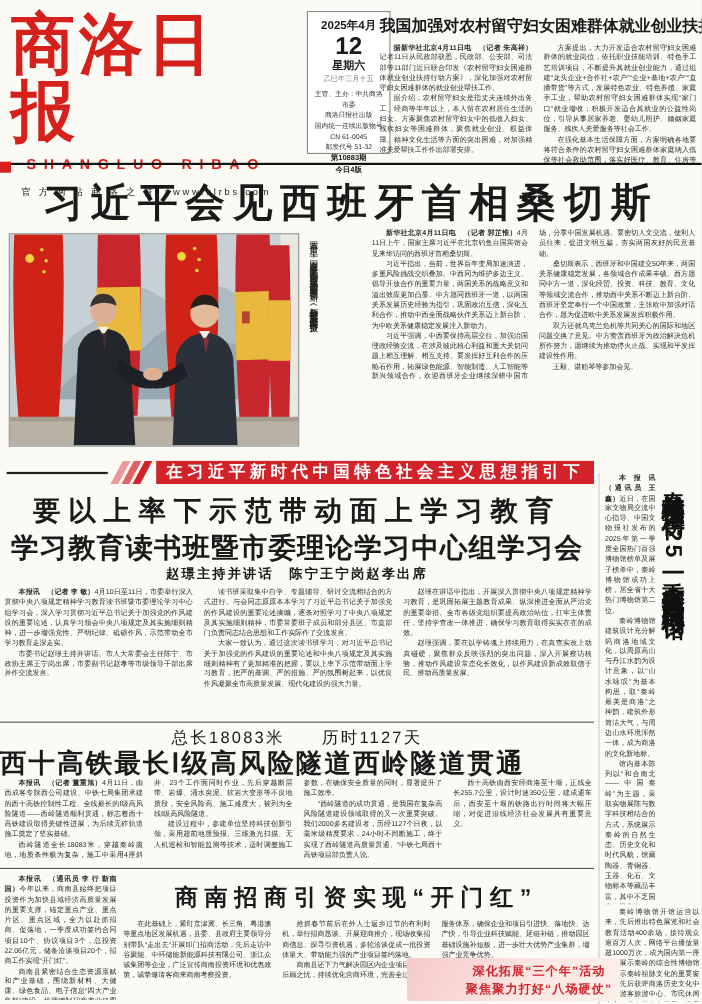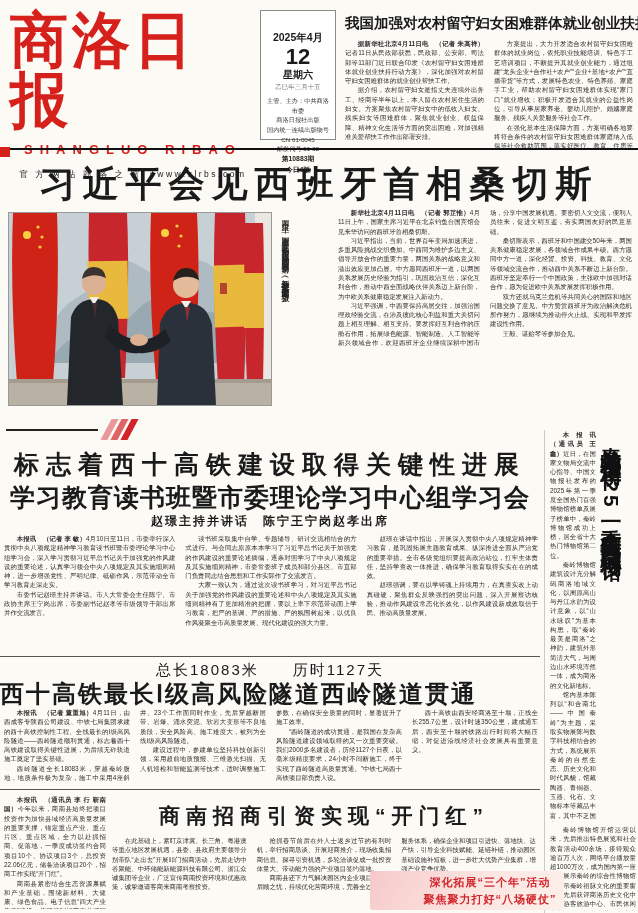--- a/index.html
+++ b/index.html
@@ -5,21 +5,21 @@
   html,body{margin:0;padding:0;background:#e8e6e1;}
   .page{position:relative;width:638px;height:913px;margin:0 auto;background:#fcfaf5;
         font-family:"Liberation Sans",sans-serif;color:#1a1a1a;overflow:hidden;}
   .abs{position:absolute;}
 
   
   .masthead-title{font-family:"DejaVu Serif",serif;font-weight:900;color:#d5201c;
     font-size:58px;letter-spacing:4px;line-height:1;transform:scaleY(1.05);}
   .masthead-pinyin{color:#d5201c;font-weight:bold;font-size:13px;letter-spacing:7px;text-align:center;}
   .masthead-site{color:#222;font-size:8.5px;letter-spacing:2.5px;text-align:center;}
-  .datebox{border:1px solid #8a8a8a;text-align:center;padding:20px 3px;box-sizing:border-box;background:#fff;}
+  .datebox{border:1px solid #8a8a8a;text-align:center;padding:5px 3px;box-sizing:border-box;background:#fff;margin-left:19px;}
   .datebox .ym{font-weight:bold;font-size:10.5px;}
   .datebox .day{font-weight:bold;font-size:22px;line-height:1.05;}
   .datebox .wd{font-weight:bold;font-size:10px;margin-bottom:1px;}
   .datebox .lunar{font-size:6.5px;color:#777;margin-bottom:4px;}
   .datebox .sm{font-size:6.2px;color:#333;line-height:1.55;}
   .datebox .bd{font-size:6.8px;font-weight:bold;line-height:1.6;}
   .header-rule{left:0;top:148px;width:638px;height:2px;background:#111;}
   .corner-red{left:0;top:147px;width:10px;height:10px;background:#d5201c;}
 
   
@@ -165,22 +165,23 @@
 
   <div class="abs body-text cols2" style="left:338px;top:208px;width:294px;height:200px;">
     <p class="para"><b class="dl">新华社北京4月11日电　（记者 郭芷惟）</b><span>4月11日上午，国家主席习近平在北京钓鱼台国宾馆会见来华访问的西班牙首相桑切斯。</span></p>
     <span><p class="para">习近平指出，当前，世界百年变局加速演进，多重风险挑战交织叠加。中西同为维护多边主义、倡导开放合作的重要力量，两国关系的战略意义和溢出效应更加凸显。中方愿同西班牙一道，以两国关系发展历史经验为指引，巩固政治互信，深化互利合作，推动中西全面战略伙伴关系迈上新台阶，为中欧关系健康稳定发展注入新动力。</p><p class="para">习近平强调，中西要保持高层交往，加强治国理政经验交流，在涉及彼此核心利益和重大关切问题上相互理解、相互支持。要发挥好互利合作的压舱石作用，拓展绿色能源、智能制造、人工智能等新兴领域合作，欢迎西班牙企业继续深耕中国市场，分享中国发展机遇。要密切人文交流，便利人员往来，促进文明互鉴，夯实两国友好的民意基础。</p><p class="para">桑切斯表示，西班牙和中国建交50年来，两国关系健康稳定发展，各领域合作成果丰硕。西方愿同中方一道，深化经贸、投资、科技、教育、文化等领域交流合作，推动西中关系不断迈上新台阶。西班牙坚定奉行一个中国政策，主张欧中加强对话合作，愿为促进欧中关系发展发挥积极作用。</p><p class="para">双方还就乌克兰危机等共同关心的国际和地区问题交换了意见。中方赞赏西班牙为政治解决危机所作努力，愿继续为推动停火止战、实现和平发挥建设性作用。</p><p class="para">王毅、谌贻琴等参加会见。</p></span>
   </div>
 
   <div class="abs banner-line" style="left:6px;top:429px;width:92px;"></div>
   <div class="abs" style="left:106px;top:419px;">
     <span class="banner-slash" style="opacity:.45;"></span><span class="banner-slash" style="opacity:.7;"></span><span class="banner-slash"></span>
   </div>
-
-  <div class="abs sw-h1" style="left:0;top:448px;">标志着西十高铁建设取得关键性进展</div>
+  <div class="abs banner-bar" style="left:142px;top:419px;width:398px;">在习近平新时代中国特色社会主义思想指引下</div>
+
+  <div class="abs sw-h1" style="left:0;top:448px;">要以上率下示范带动面上学习教育</div>
   <div class="abs sw-h2" style="left:0;top:481px;">学习教育读书班暨市委理论学习中心组学习会</div>
   <div class="abs sw-by" style="left:0;top:513px;">赵璟主持并讲话　陈宁王宁岗赵孝出席</div>
 
   <div class="abs body-text cols3" style="left:4px;top:534px;width:534px;height:118px;">
     <p class="para"><b class="dl">本报讯　（记者 李 敏）</b><span>4月10日至11日，市委举行深入贯彻中央八项规定精神学习教育读书班暨市委理论学习中心组学习会，深入学习贯彻习近平总书记关于加强党的作风建设的重要论述，认真学习领会中央八项规定及其实施细则精神，进一步增强党性、严明纪律、砥砺作风，示范带动全市学习教育走深走实。</span></p>
     <span><p class="para">市委书记赵璟主持并讲话。市人大常委会主任陈宁、市政协主席王宁岗出席，市委副书记赵孝等市级领导干部出席并作交流发言。</p><p class="para">读书班采取集中自学、专题辅导、研讨交流相结合的方式进行。与会同志原原本本学习了习近平总书记关于加强党的作风建设的重要论述摘编，逐条对照学习了中央八项规定及其实施细则精神，市委常委班子成员和部分县区、市直部门负责同志结合思想和工作实际作了交流发言。</p><p class="para">大家一致认为，通过这次读书班学习，对习近平总书记关于加强党的作风建设的重要论述和中央八项规定及其实施细则精神有了更加精准的把握，要以上率下示范带动面上学习教育，把严的基调、严的措施、严的氛围树起来，以优良作风凝聚全市高质量发展、现代化建设的强大力量。</p><p class="para">赵璟在讲话中指出，开展深入贯彻中央八项规定精神学习教育，是巩固拓展主题教育成果、纵深推进全面从严治党的重要举措。全市各级党组织要提高政治站位，扛牢主体责任，坚持学查改一体推进，确保学习教育取得实实在在的成效。</p><p class="para">赵璟强调，要在以学铸魂上持续用力，在真查实改上动真碰硬，聚焦群众反映强烈的突出问题，深入开展察访核验，推动作风建设常态化长效化，以作风建设新成效取信于民、推动高质量发展。</p></span>
   </div>
 
   <div class="abs right-col" style="left:544px;top:430px;width:94px;height:483px;">
     <div style="display:flex;gap:4px;height:392px;overflow:hidden;">

